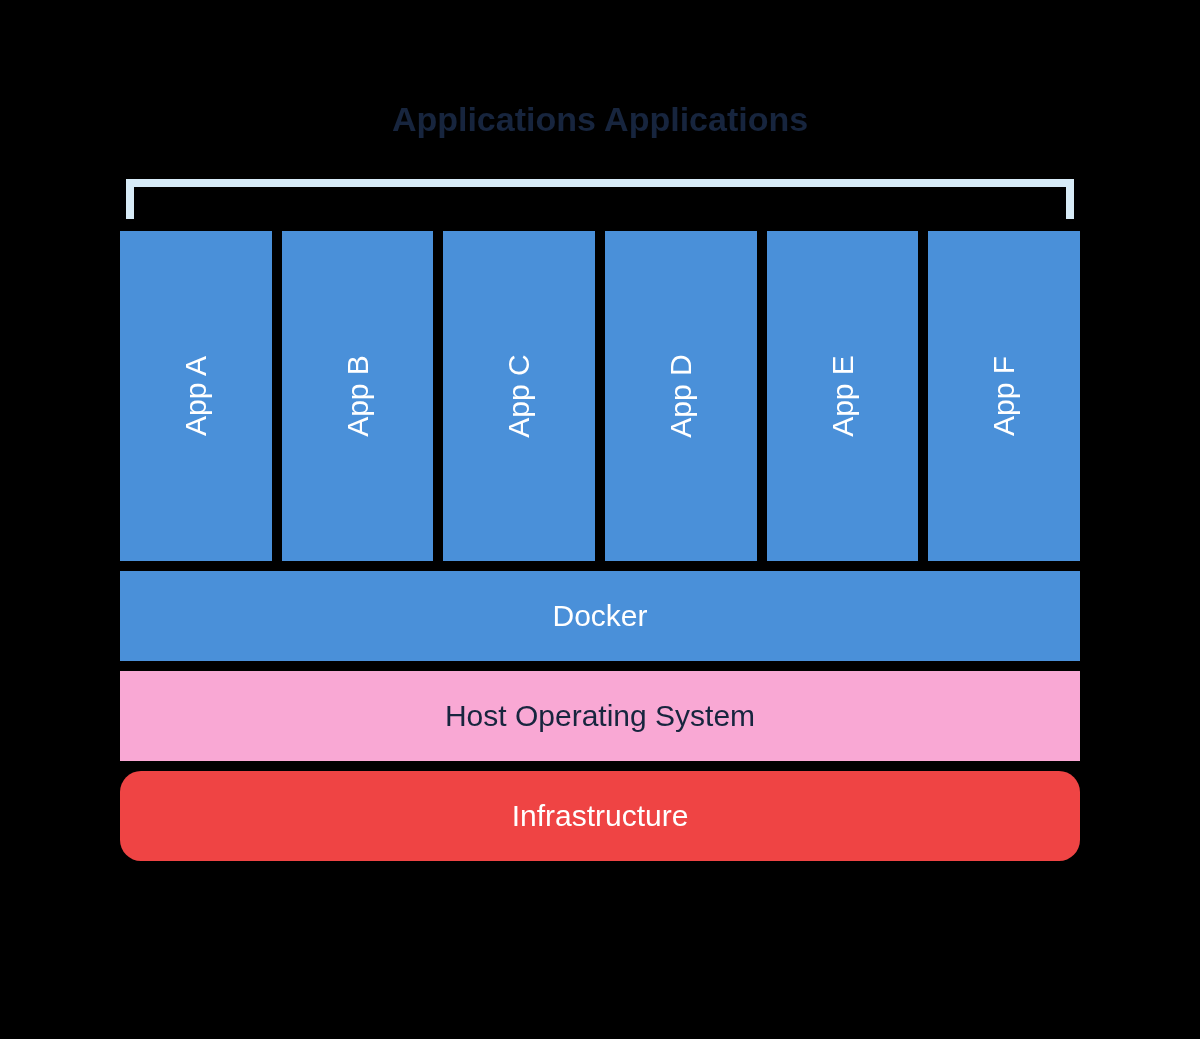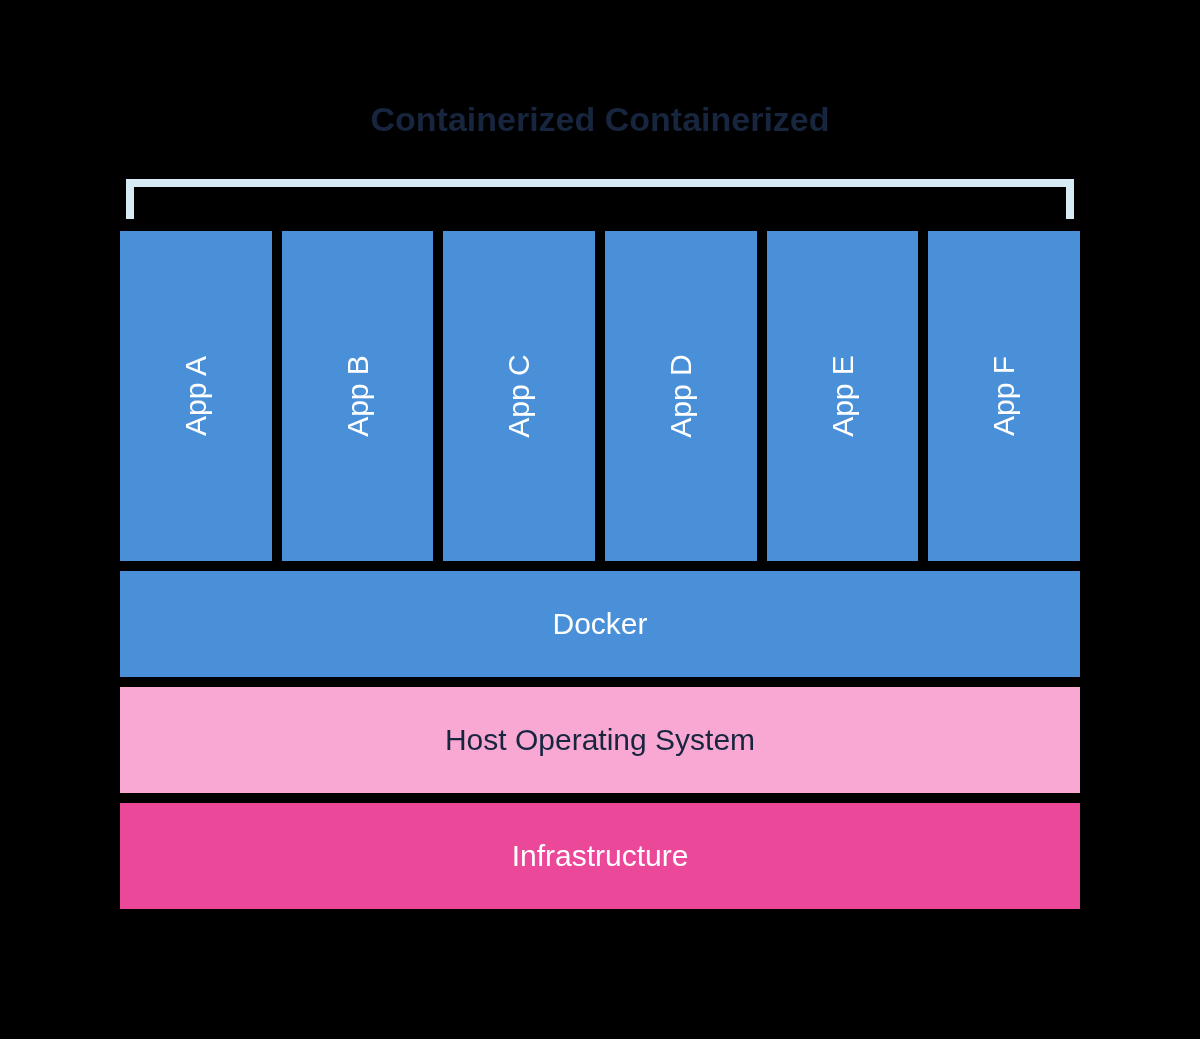--- a/index.html
+++ b/index.html
@@ -44,46 +44,47 @@
   }
   .app-label {
     transform: rotate(-90deg);
     color: #fff;
     font-size: 30px;
     font-weight: 400;
     white-space: nowrap;
   }
   .layer {
     margin-top: 10px;
-    height: 106px;
+    height: 90px;
     display: flex;
     align-items: center;
     justify-content: center;
     font-size: 30px;
     font-weight: 400;
   }
   .layer-docker {
     background: #4a90d9;
     color: #fff;
   }
   .layer-host {
     background: #f9a8d4;
     color: #17253e;
   }
   .layer-infra {
-    background: #ec4899;
+    background: #ef4444;
     color: #fff;
+    border-radius: 21px;
   }
 </style>
 </head>
 <body>
 
 <div class="diagram">
 
-  <div class="title">Containerized Containerized</div>
+  <div class="title">Applications Applications</div>
 
   <div class="bracket"></div>
 
   <div class="apps-row">
     <div class="app-box">
       <span class="app-label">App A</span>
     </div>
     <div class="app-box">
       <span class="app-label">App B</span>
     </div>

